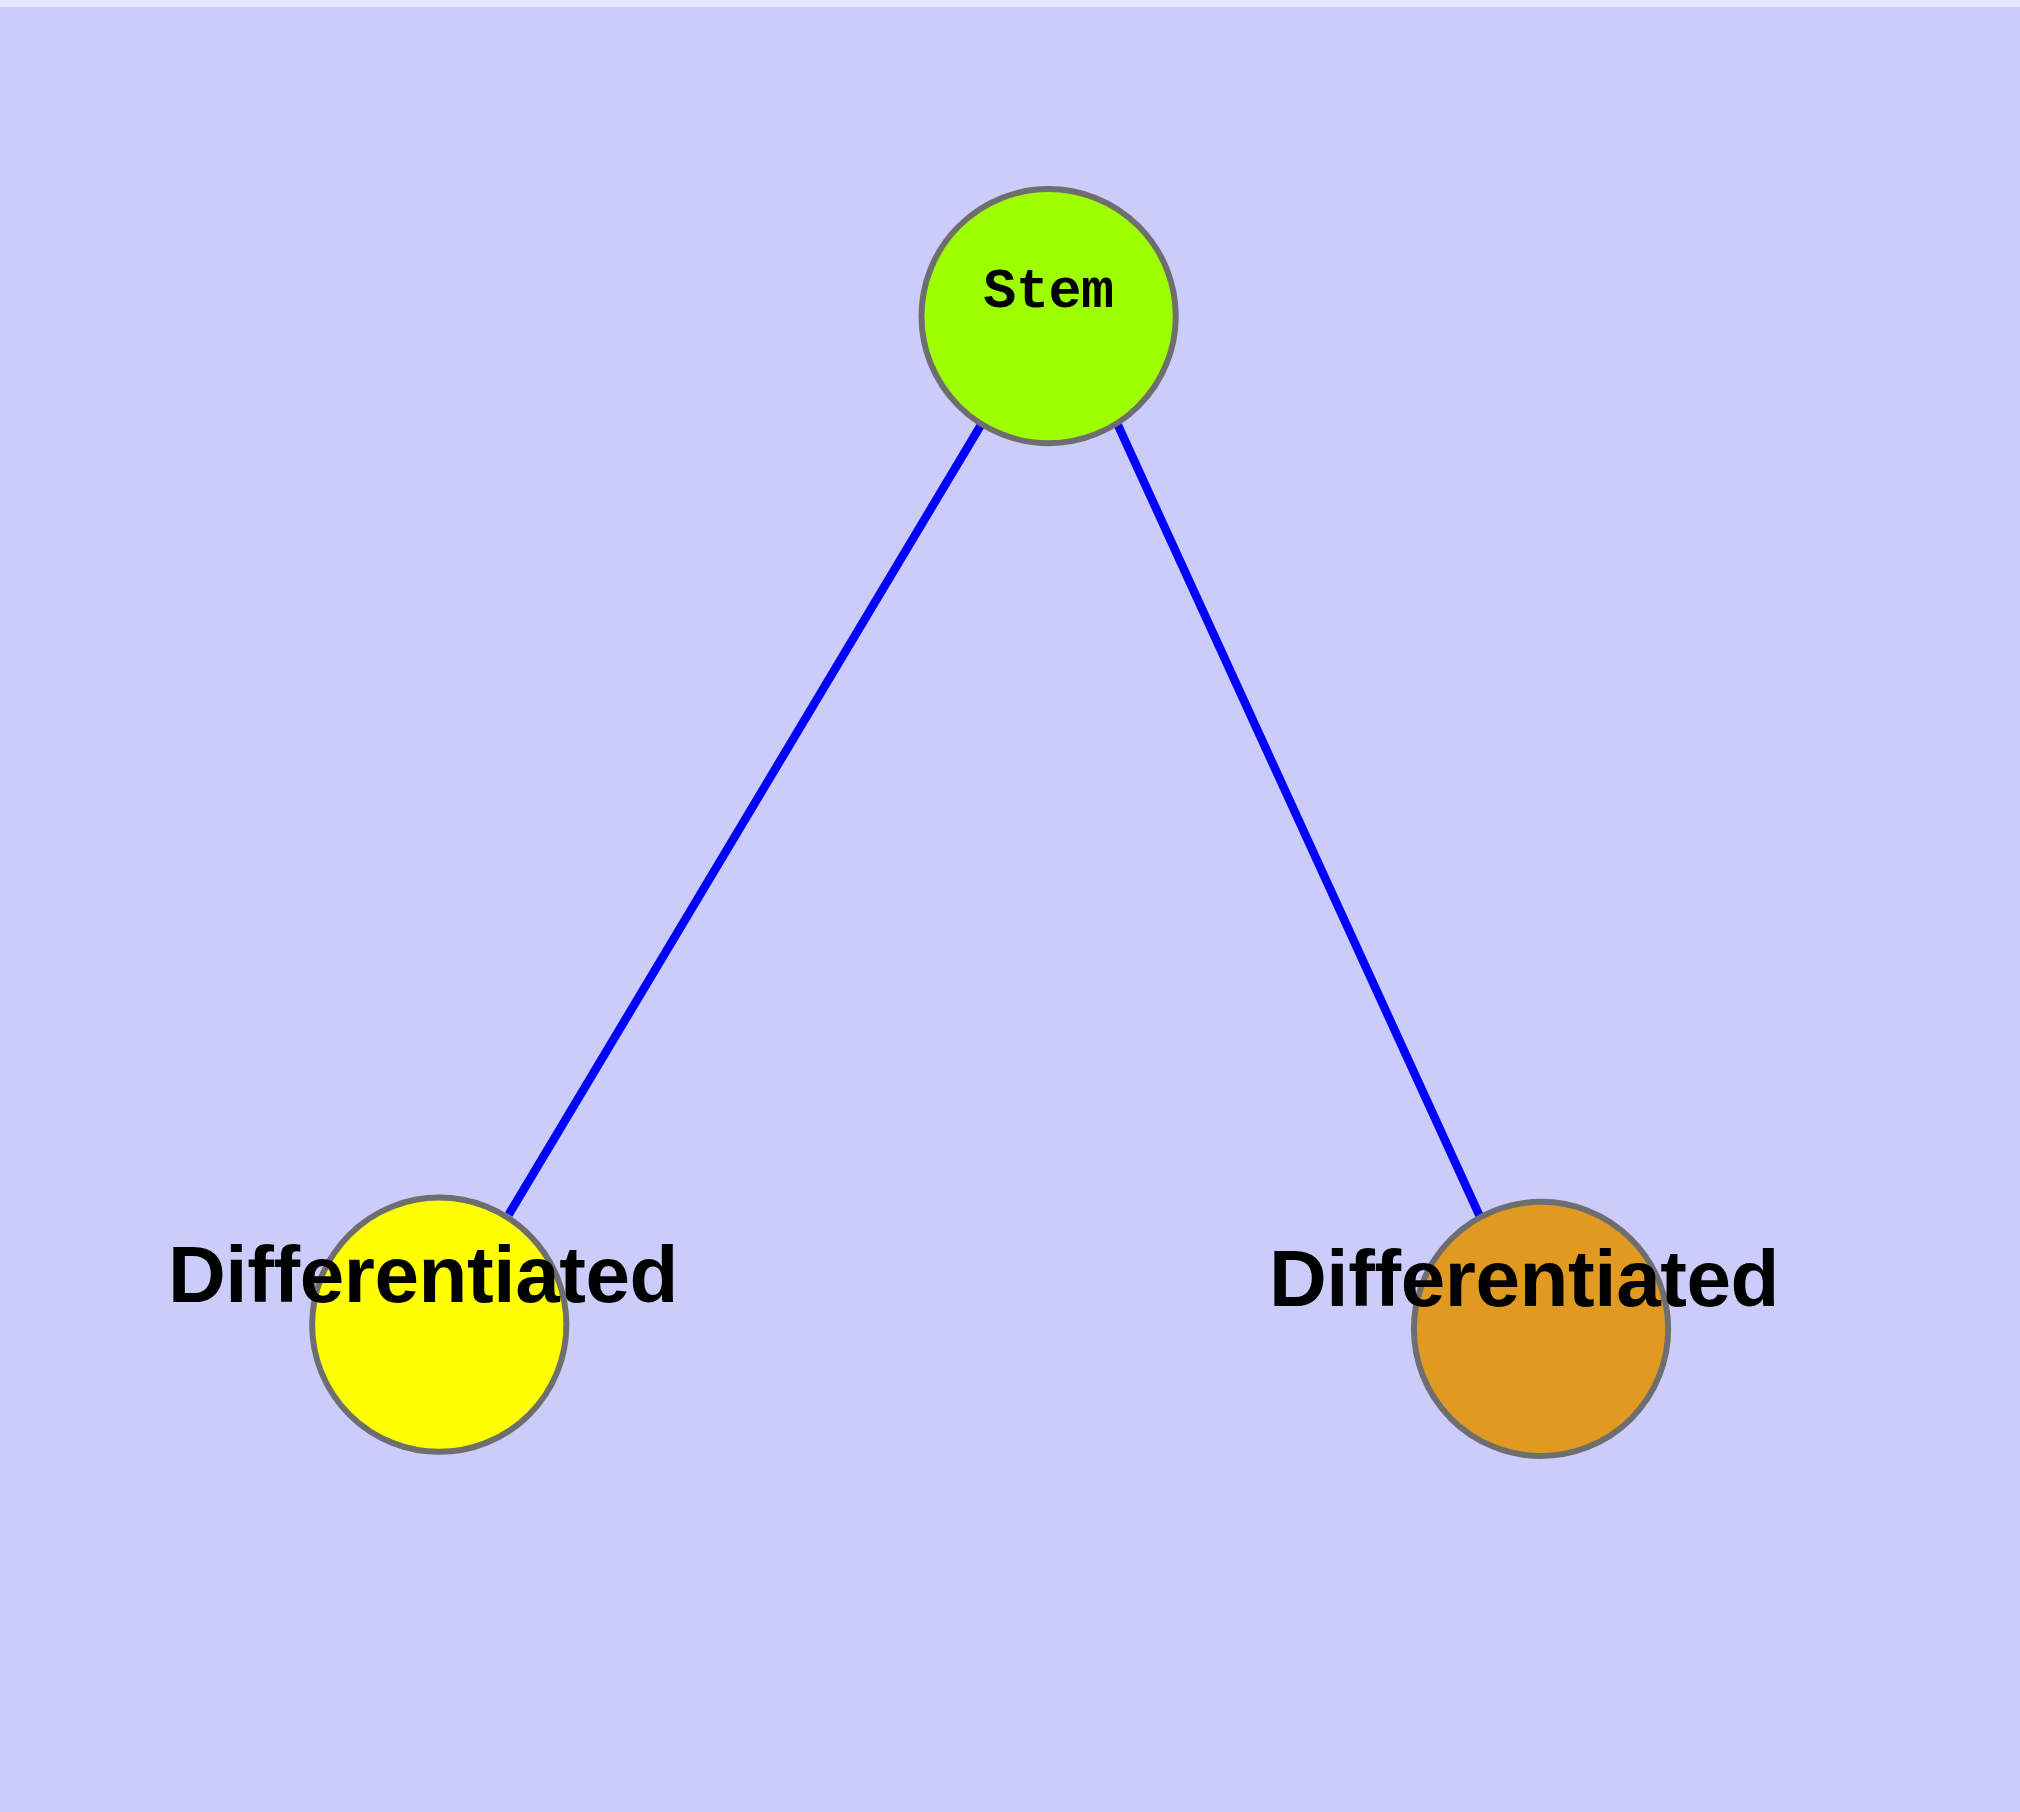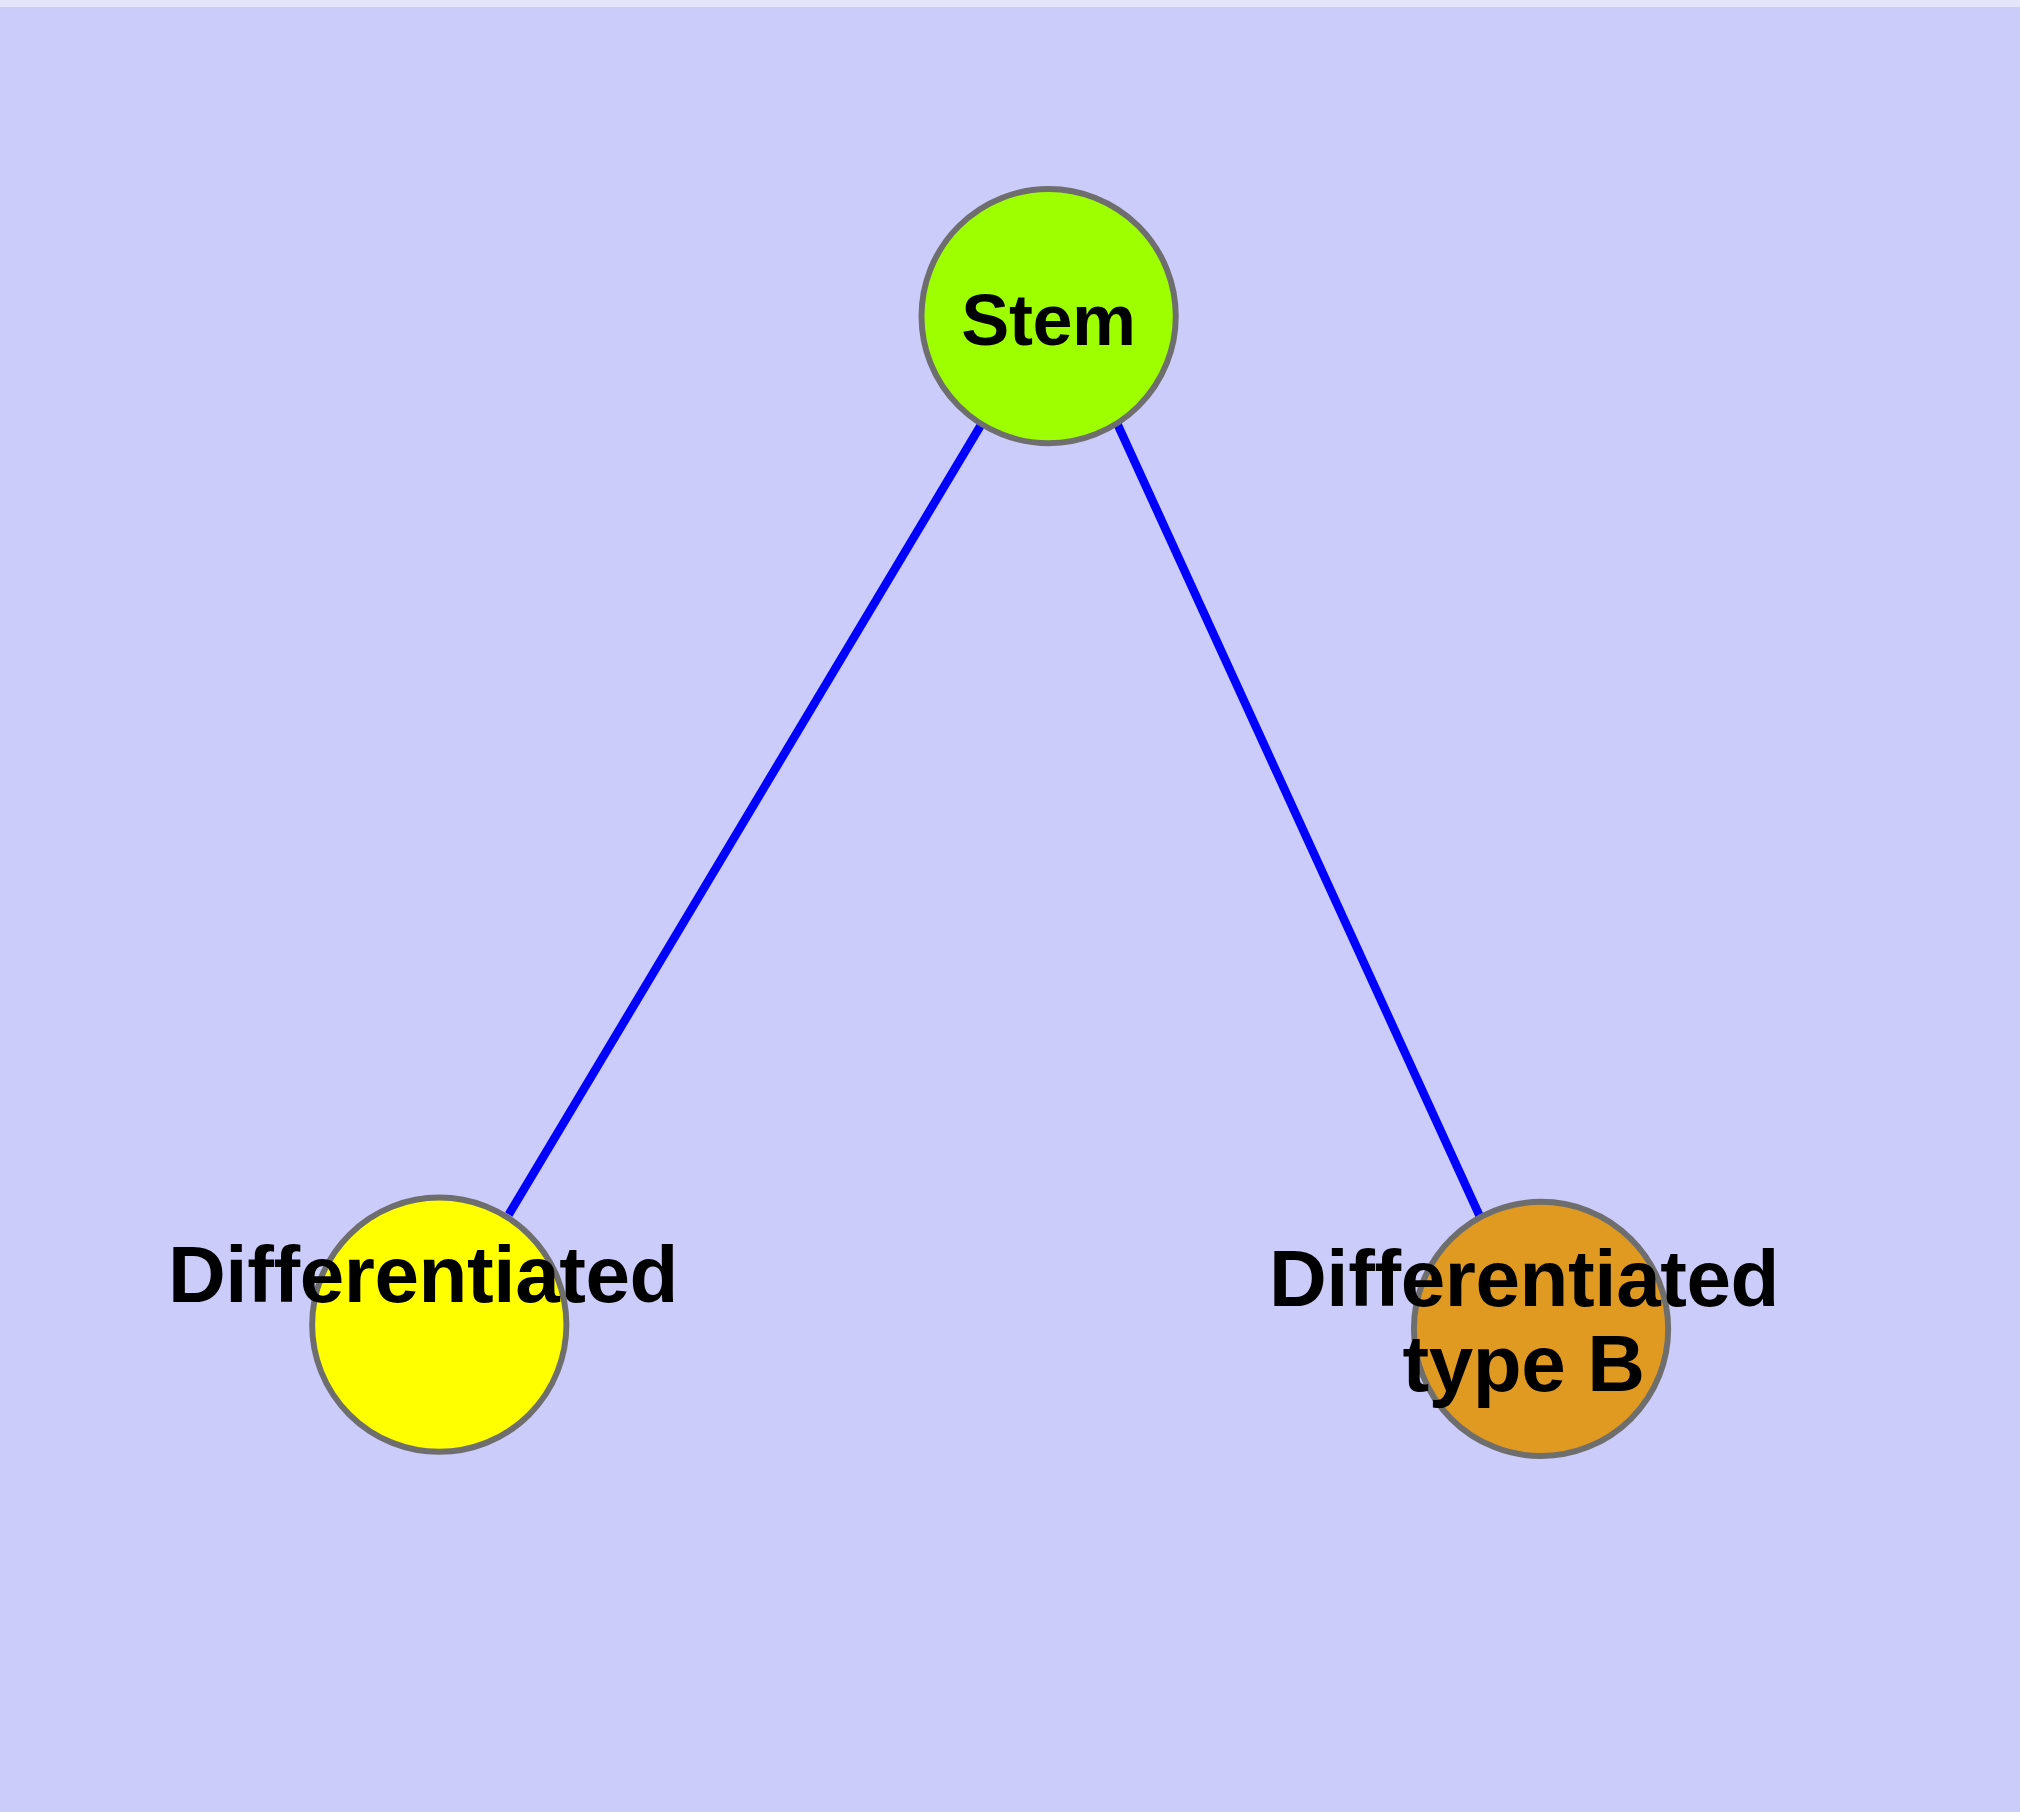--- a/index.html
+++ b/index.html
@@ -41,24 +41,25 @@
     position: absolute;
     text-align: center;
     color: #000000;
     font-weight: bold;
     line-height: 1.06;
     white-space: pre;
     pointer-events: none;
     letter-spacing: -0.4px;
   }
   .label-stem {
-    font-size: 72px;
+    font-size: 55px;
     left: 794px;
-    top: 282px;
+    top: 264px;
     width: 509px;
+    font-family: Liberation Mono, monospace;
   }
   .label-a {
     font-size: 80px;
     left: 168px;
     top: 1233px;
     width: 509px;
   }
   .label-b {
     font-size: 80px;
     left: 1269px;
@@ -83,16 +84,16 @@
       <circle cx="518" cy="1563" r="150" fill="#ffff00" stroke="#6e6e6e" stroke-width="7"></circle>
       <circle cx="1818" cy="1568" r="150" fill="#e09a22" stroke="#6e6e6e" stroke-width="7"></circle>
       <circle cx="1237" cy="373" r="150" fill="#9eff00" stroke="#6e6e6e" stroke-width="7"></circle>
     </g>
   </svg>
 
   <div class="node-label label-stem">Stem</div>
 
   <div class="node-label label-a"><span>Differentiated</span><br></div>
 
-  <div class="node-label label-b"><span>Differentiated</span><br><span>type B</span></div>
+  <div class="node-label label-b"><span>Differentiated</span><br></div>
 
 </div>
 
 
 </body></html>

